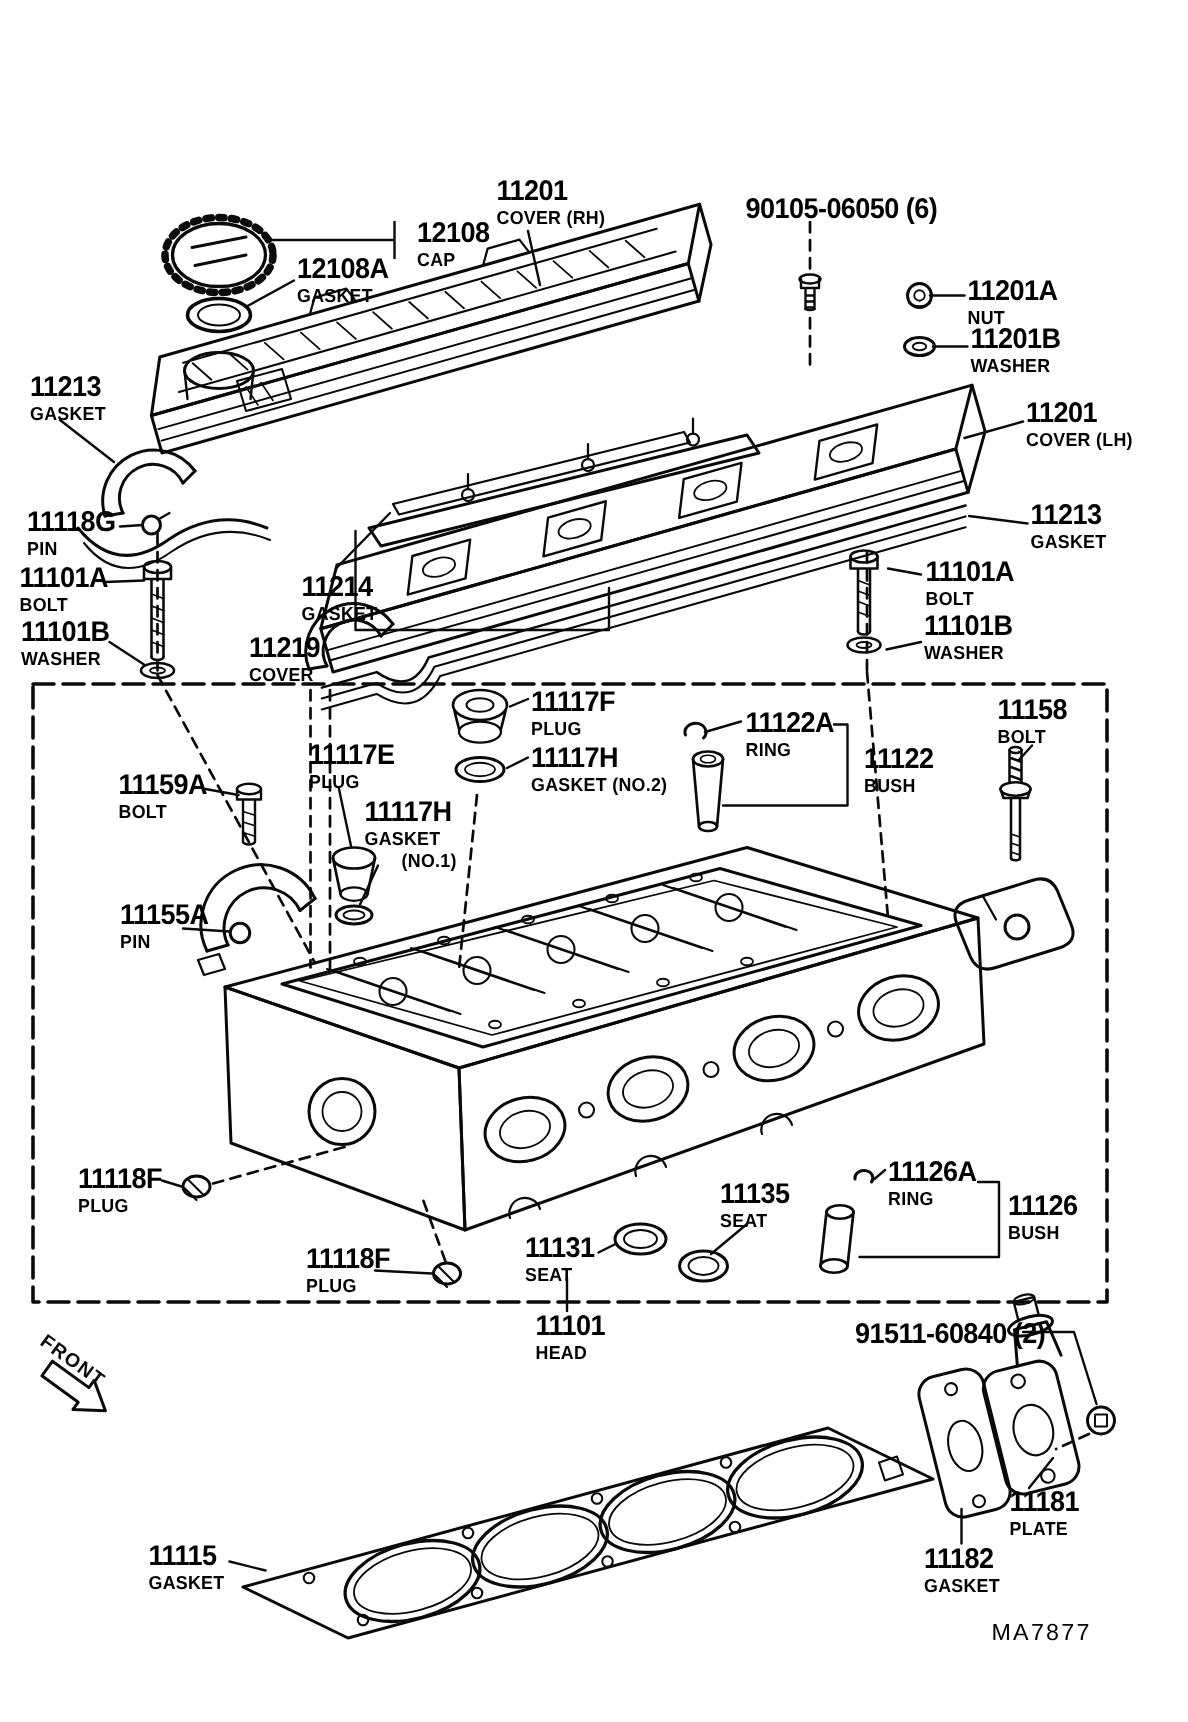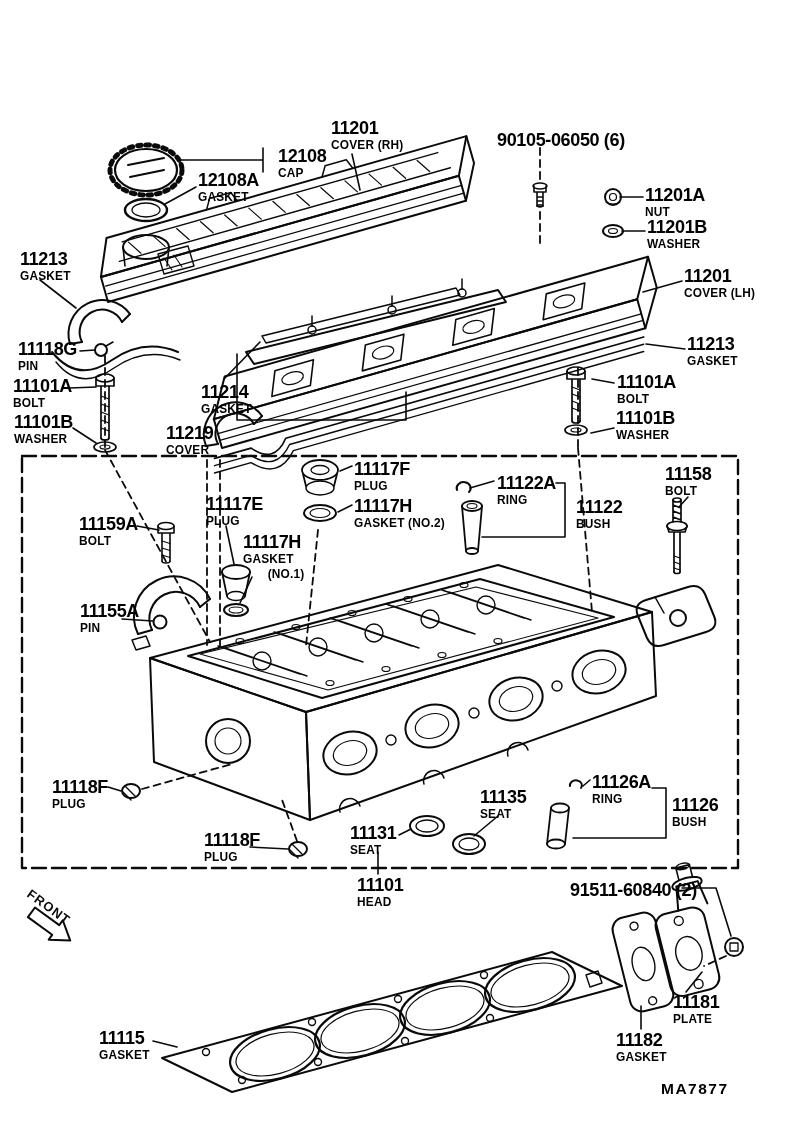--- a/index.html
+++ b/index.html
@@ -5,21 +5,21 @@
   html,body{margin:0;padding:0;background:#fff;}
   .stage{position:relative;width:792px;height:1148px;background:#fff;overflow:hidden;
          font-family:"Liberation Sans",sans-serif;}
   .stage svg{position:absolute;left:0;top:0;}
   #labels-layer{position:absolute;left:0;top:0;width:100%;height:100%;}
   .part-label{position:absolute;color:#000;line-height:1;white-space:nowrap;
               transform:scaleX(.95);transform-origin:left top;}
   .plabel-num{display:block;font-size:19px;font-weight:700;letter-spacing:-0.4px;}
   .plabel-desc{display:block;font-size:12.5px;font-weight:700;letter-spacing:.2px;margin-top:2px;}
   .plabel-desc.indent{margin-left:26px;}
-  .drawing-code{position:absolute;left:661px;top:1080px;font-size:15.5px;font-weight:700;
+  .drawing-code{position:absolute;left:661px;top:1080px;font-size:15.5px;font-weight:400;
                 letter-spacing:1.5px;color:#000;}
 </style>
 </head>
 <body>
 
 <div class="stage">
 
 <svg width="792" height="1148" viewBox="0 0 792 1148">
 <g fill="none" stroke="#0a0a0a" stroke-width="2" stroke-linejoin="round" stroke-linecap="round">
 

